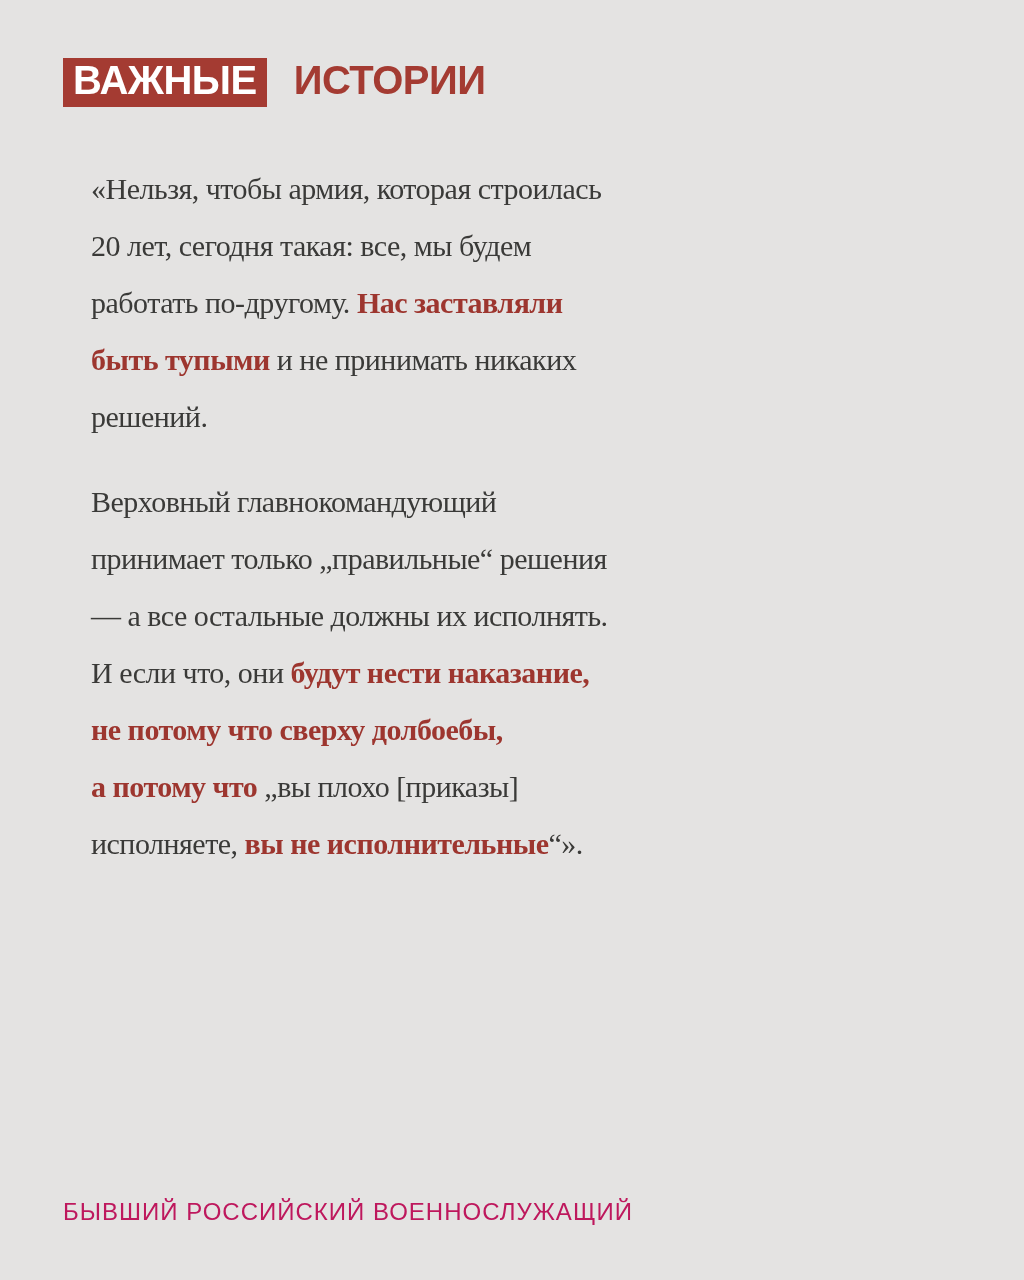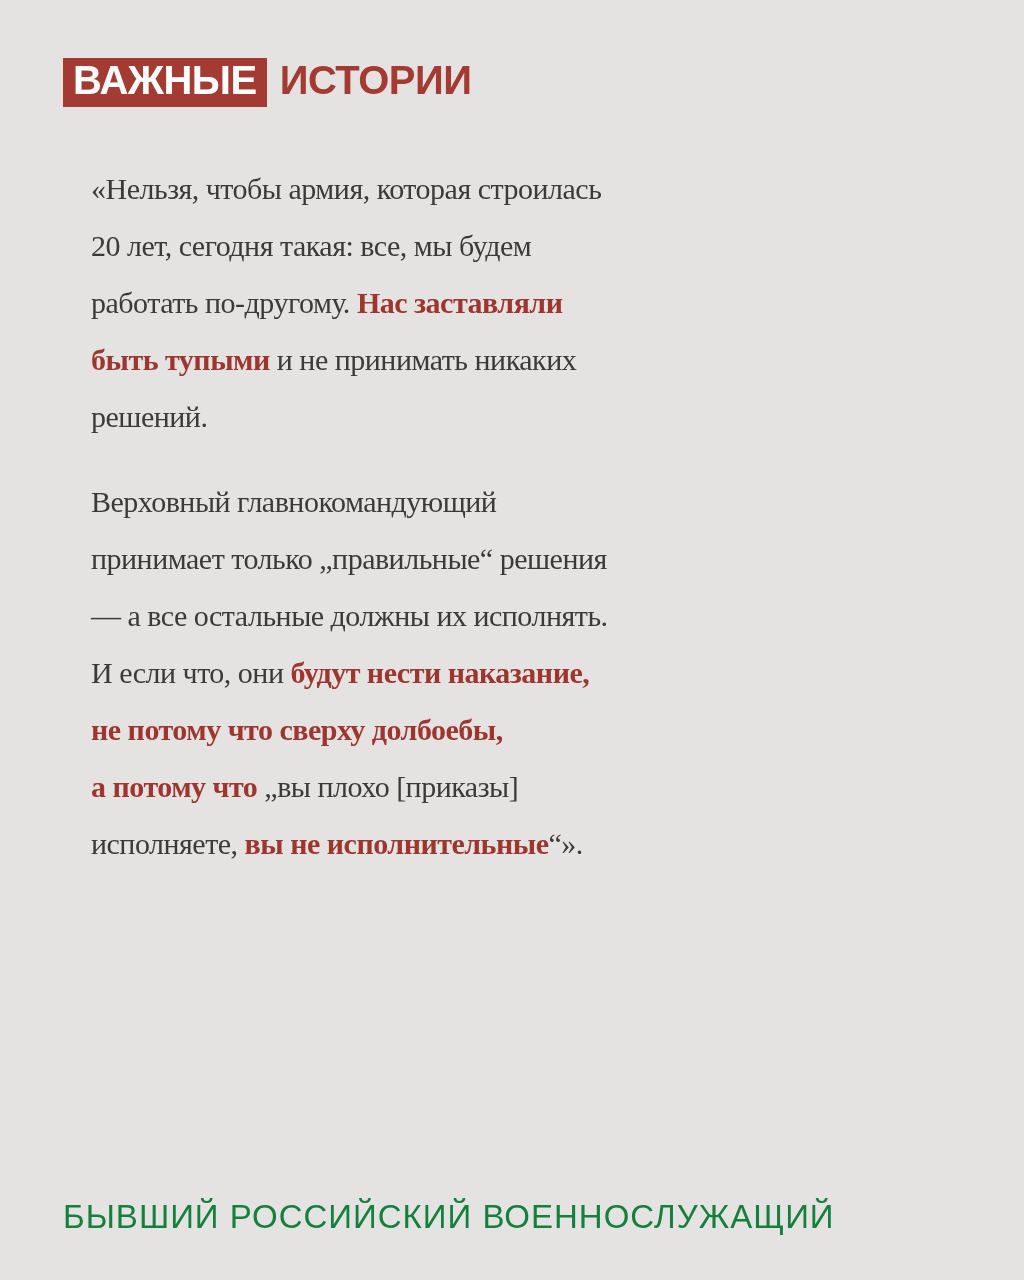--- a/index.html
+++ b/index.html
@@ -27,21 +27,21 @@
   .logo-badge {
     display: inline-block;
     background: #A43B32;
     color: #FFFFFF;
     padding: 2px 10px 7px 10px;
     line-height: 1.0;
   }
   .logo-suffix {
     display: inline-block;
     color: #A43B32;
-    margin-left: 13px;
+    margin-left: 27px;
     padding-top: 2px;
     line-height: 1.0;
   }
   .quote {
     position: absolute;
     top: 160px;
     left: 63px;
     width: 900px;
     font-family: "Liberation Serif", serif;
     font-size: 30px;
@@ -55,23 +55,23 @@
   }
   .quote .accent {
     color: #9D362F;
     font-weight: 700;
   }
   .attribution {
     position: absolute;
     top: 1198px;
     left: 63px;
     font-family: "Liberation Sans", sans-serif;
-    font-size: 33px;
+    font-size: 24px;
     letter-spacing: 1px;
-    color: #15803d;
+    color: #be185d;
     white-space: nowrap;
   }
 </style>
 </head>
 <body>
 
 <div class="card">
 
   <div class="logo">
     <span class="logo-badge">ВАЖНЫЕ</span><span class="logo-suffix">ИСТОРИИ</span>

